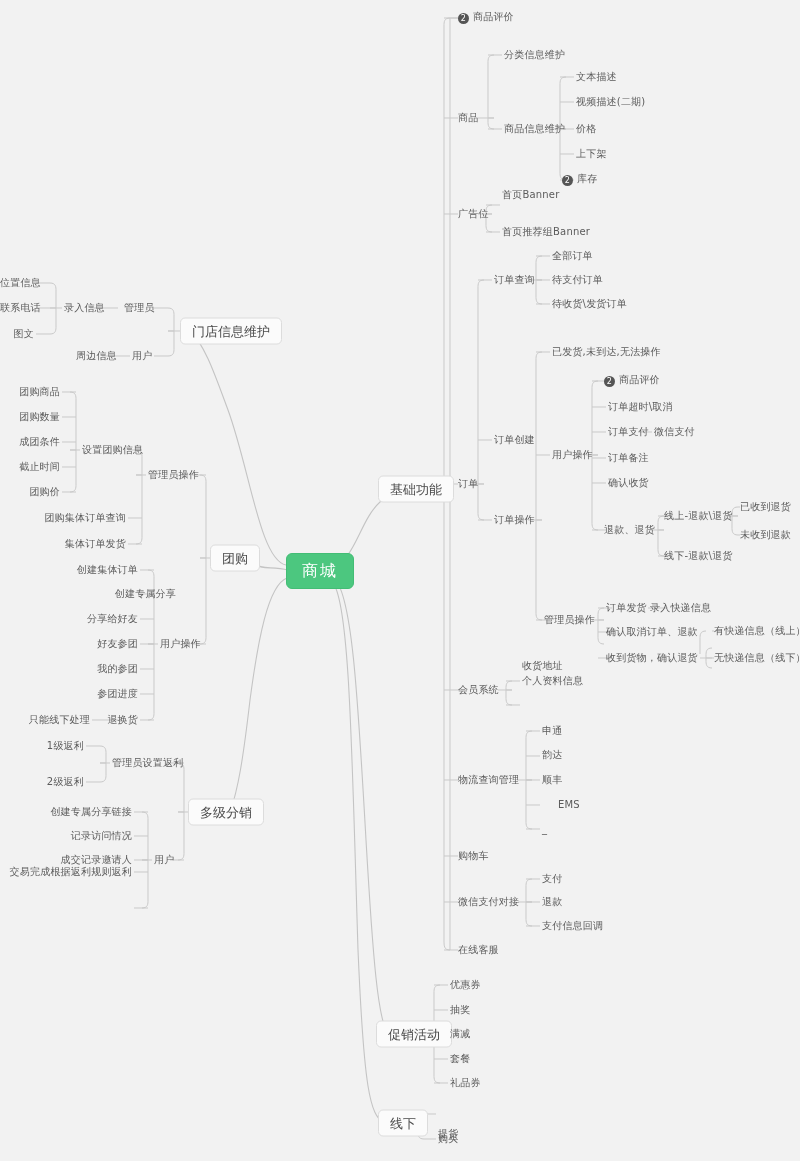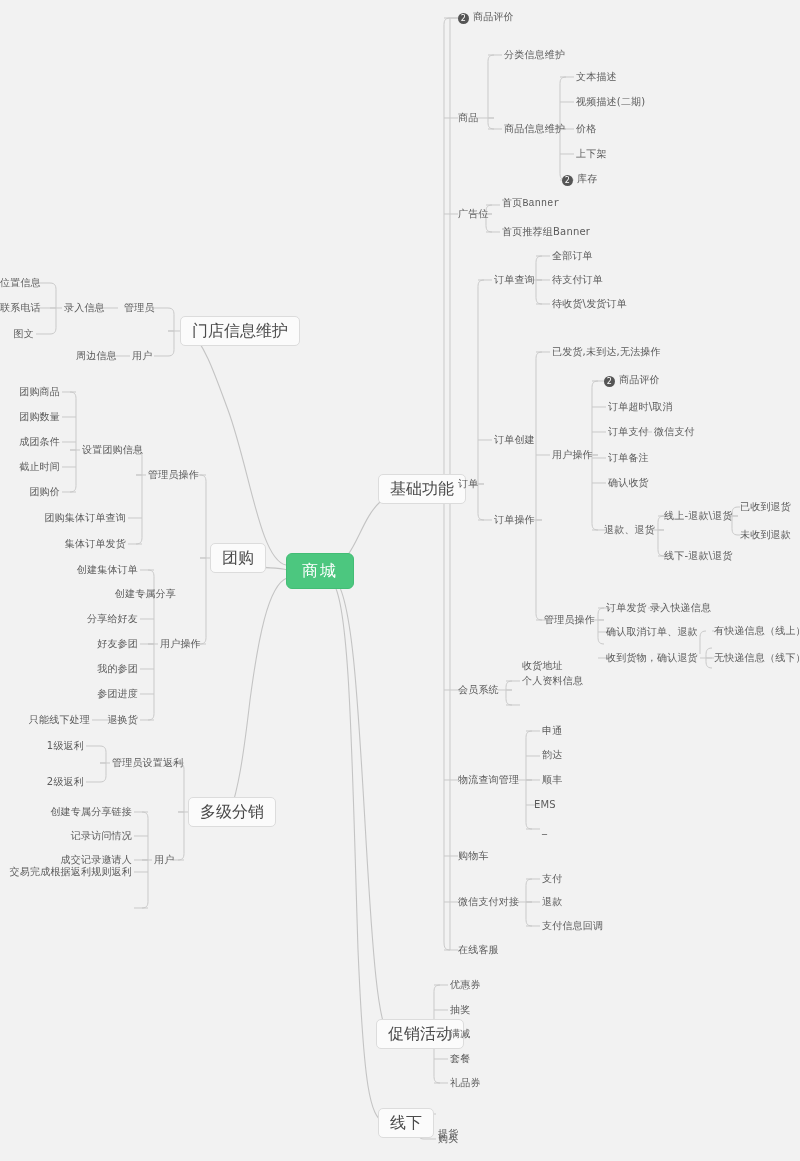--- a/index.html
+++ b/index.html
@@ -27,21 +27,21 @@
   
   .node.leaf{
     font-size:10px;
     color:#5b5b5b;
     letter-spacing:.2px;
   }
   .node.leaf.left{text-align:right;}
 
   
   .node.boxed{
-    font-size:16px;
+    font-size:13px;
     color:#4a4a4a;
     background:#fbfbfb;
     border:1px solid #dcdcdc;
     border-radius:5px;
     padding:6px 11px;
     box-sizing:border-box;
     box-shadow:0 0 0 rgba(0,0,0,0);
   }
   
   .node.root{
@@ -398,21 +398,21 @@
     <span>视频描述(二期)</span></div>
   <div class="node leaf" style="left:576px;top:129px;">
     <span>价格</span></div>
   <div class="node leaf" style="left:576px;top:154px;">
     <span>上下架</span></div>
   <div class="node leaf" style="left:562px;top:180px;">
     <span class="badge">2</span><span class="lbl">库存</span></div>
 
   <div class="node leaf" style="left:458px;top:214px;">
     <span>广告位</span></div>
-  <div class="node leaf" style="left:502px;top:204px;font-family:Liberation Mono, monospace;">
+  <div class="node leaf" style="left:502px;top:195px;">
     <span>首页Banner</span></div>
   <div class="node leaf" style="left:502px;top:232px;">
     <span>首页推荐组Banner</span></div>
 
   <div class="node leaf" style="left:458px;top:484px;">
     <span>订单</span></div>
   <div class="node leaf" style="left:494px;top:280px;">
     <span>订单查询</span></div>
   <div class="node leaf" style="left:552px;top:256px;">
     <span>全部订单</span></div>
@@ -476,21 +476,21 @@
     <span>收货地址</span></div>
 
   <div class="node leaf" style="left:458px;top:780px;">
     <span>物流查询管理</span></div>
   <div class="node leaf" style="left:542px;top:731px;">
     <span>申通</span></div>
   <div class="node leaf" style="left:542px;top:756px;font-family:Liberation Mono, monospace;">
     <span>韵达</span></div>
   <div class="node leaf" style="left:542px;top:780px;">
     <span>顺丰</span></div>
-  <div class="node leaf" style="left:534px;top:805px;text-align:center;">
+  <div class="node leaf" style="left:558px;top:805px;text-align:center;">
     <span>EMS</span></div>
   <div class="node leaf" style="left:542px;top:829px;">
     <span>_</span></div>
 
   <div class="node leaf" style="left:458px;top:856px;">
     <span>购物车</span></div>
 
   <div class="node leaf" style="left:458px;top:902px;">
     <span>微信支付对接</span></div>
   <div class="node leaf" style="left:542px;top:879px;">

